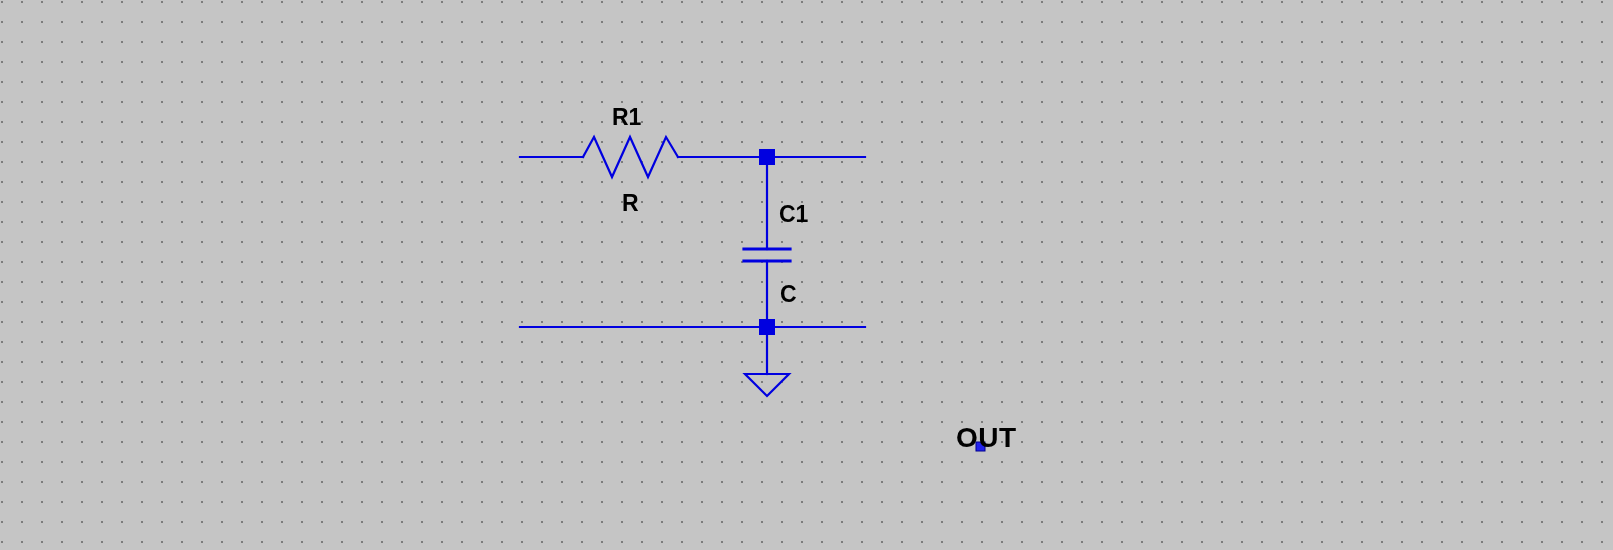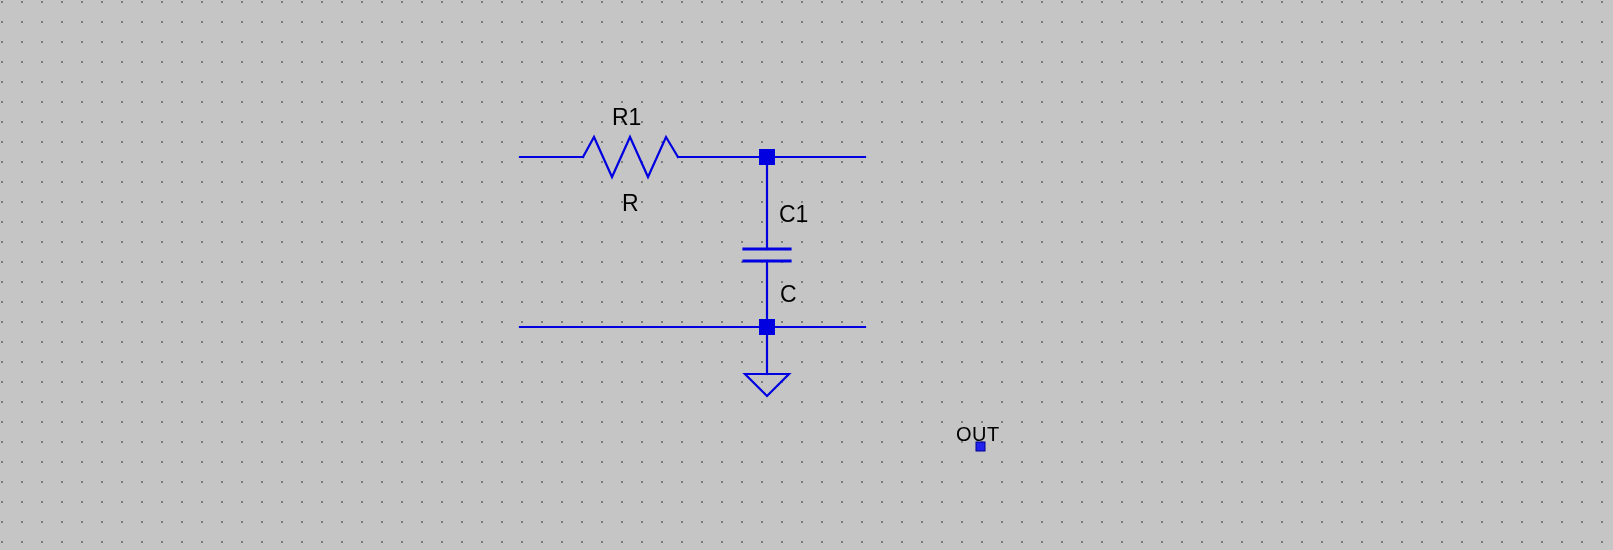--- a/index.html
+++ b/index.html
@@ -40,28 +40,28 @@
   }
   .plate { stroke-width: 3.2; }
   .junction { fill: var(--wire); stroke: none; }
   .ground { fill: none; stroke: var(--wire); stroke-width: 2.2; }
   .port { fill: var(--port_fill); stroke: #000090; stroke-width: 1; }
 
   .lbl {
     position: absolute;
     color: var(--label_text);
     font-family: "Liberation Sans", sans-serif;
-    font-weight: 400;
+    font-weight: 700;
     font-size: 23px;
     line-height: 1;
     white-space: nowrap;
     cursor: default;
     text-align: center;
   }
-  .lbl-net { font-size: 20px; letter-spacing: 0.5px; }
+  .lbl-net { font-size: 28px; letter-spacing: 0.5px; }
 </style>
 </head>
 <body>
 
 <div class="canvas">
 
   <svg class="circuit" viewBox="0 0 1613 550" aria-hidden="true">
 
     <line class="wire" x1="520" y1="157" x2="583" y2="157"></line>
     <polyline class="wire" points="583,157 594,137 612,177 630,137 648,177 666,137 678,157"></polyline>

